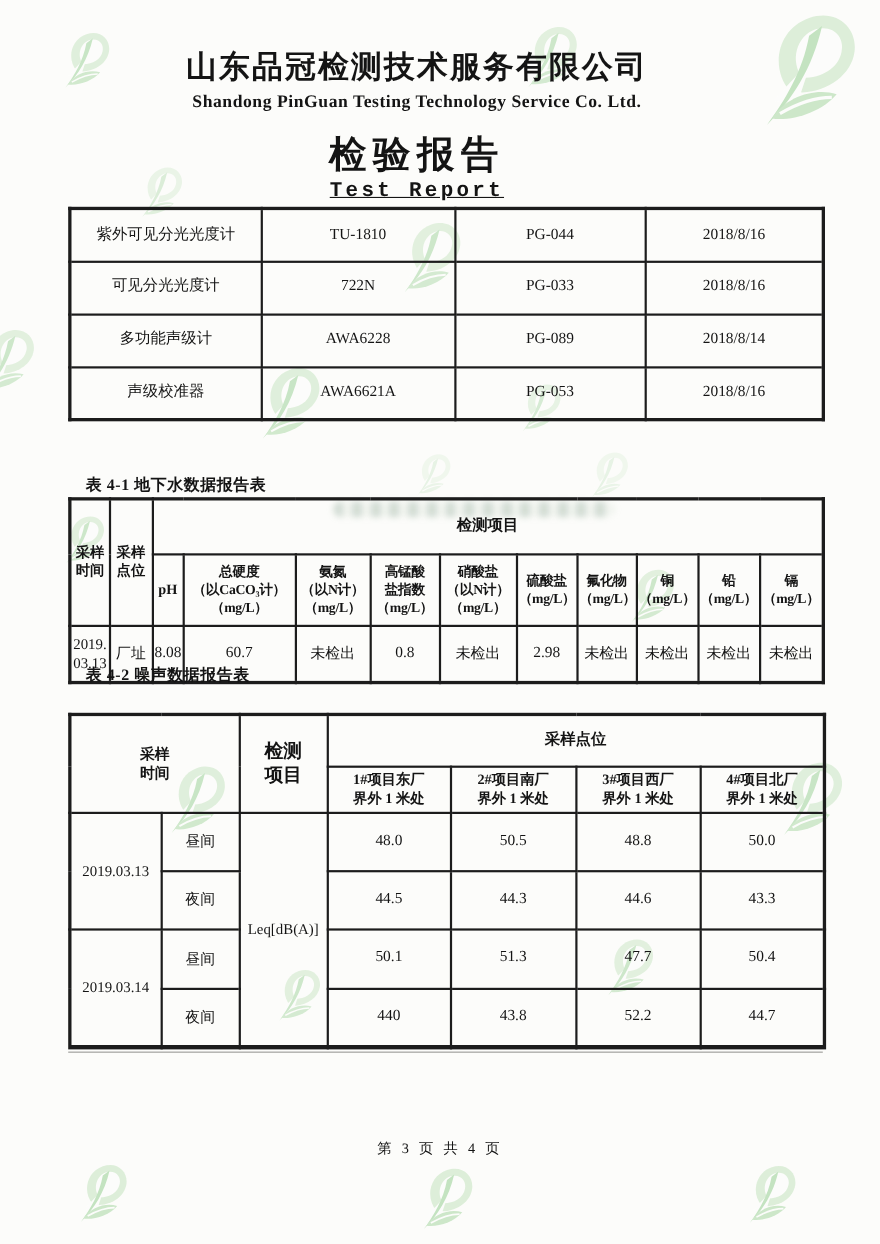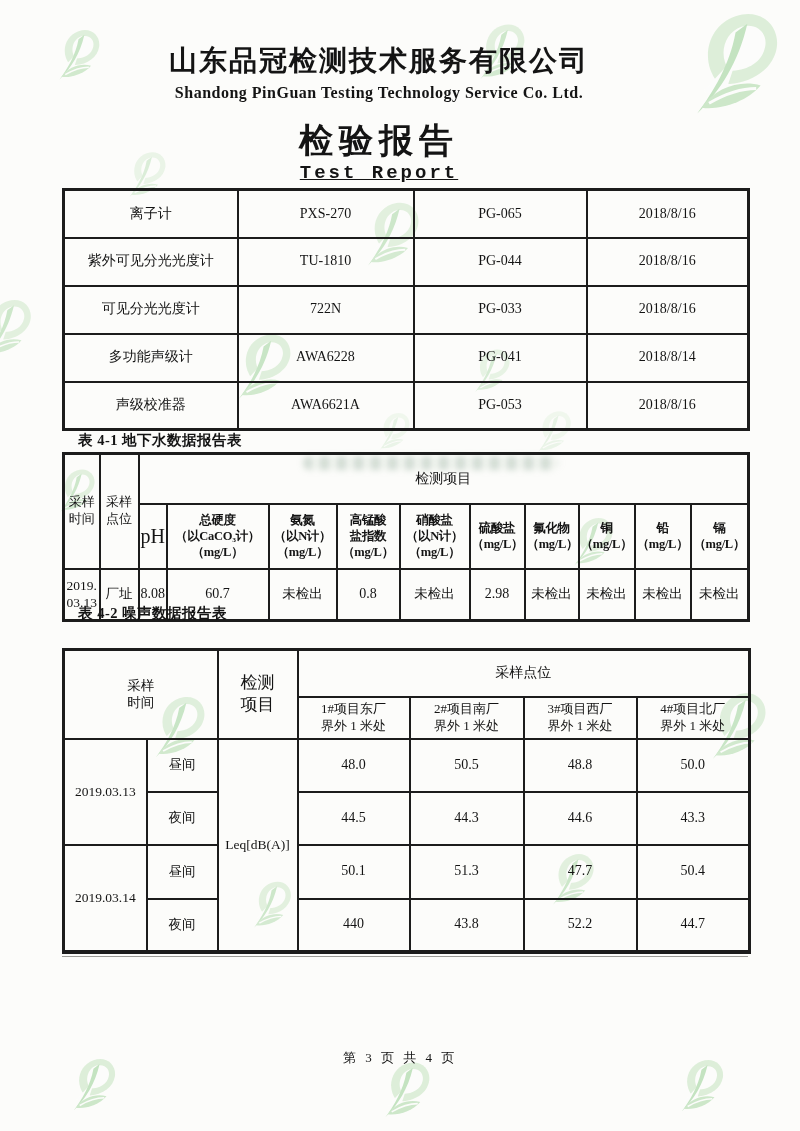--- a/index.html
+++ b/index.html
@@ -14,29 +14,29 @@
   .company-en{top:84px;font-size:16px;font-weight:bold;letter-spacing:.5px;}
   .title-cn{top:118px;font-size:34px;font-weight:bold;letter-spacing:6px;}
   .title-en{top:162px;font-size:19px;font-weight:bold;letter-spacing:3px;font-family:"Liberation Mono","DejaVu Sans Mono",monospace;text-decoration:underline;}
   table{position:absolute;z-index:1;border-collapse:collapse;table-layout:fixed;background:transparent;}
   td{border:2px solid #1c1c1c;text-align:center;vertical-align:middle;white-space:pre-line;
      line-height:1.3;padding:0 1px;overflow:hidden;}
   .t1{left:62px;top:188px;width:685px;border:3px solid #1c1c1c;font-size:14px;}
   .t1 tr{height:48px;}
   .t41{left:62px;top:452px;width:685px;border:3px solid #1c1c1c;}
   .t42{left:62px;top:648px;width:686px;border:3px solid #1c1c1c;border-bottom-width:4px;}
-  .hd{font-weight:normal;font-size:13px;}
+  .hd{font-weight:bold;font-size:13px;}
   .hd-s{font-weight:bold;font-size:12.5px;letter-spacing:-.3px;}
   .val{font-size:13.5px;}
   .num{font-size:14px;}
   .caption{position:absolute;left:78px;z-index:2;font-size:14.5px;font-weight:bold;letter-spacing:.5px;}
   .cap1{top:431px;text-align:center;} .cap2{top:604px;}
   .thinline{position:absolute;left:62px;top:956px;width:686px;height:1px;background:#9a9a96;z-index:1;}
   .footer{position:absolute;left:0;top:1035px;width:800px;text-align:center;font-size:13px;
-          letter-spacing:3px;z-index:2;font-family:"Liberation Serif",serif;margin-top:14px;}
+          letter-spacing:3px;z-index:2;font-family:"Liberation Serif",serif;}
 </style>
 </head>
 <body>
 
 <div class="page">
 
   <svg width="0" height="0" style="position:absolute" aria-hidden="true">
     <defs>
       <g id="pg-logo">
         <path d="M16 52 C4 38 8 14 28 7 C46 1 58 14 56 28 C54 42 40 52 24 53 Z" fill="#c9e6c4"></path>
@@ -116,41 +116,35 @@
 
   <table class="t1">
     <colgroup>
         <col style="width:174px">
         <col style="width:176px">
         <col style="width:173px">
         <col style="width:162px">
       </colgroup>
     <tbody>
       <tr>
-        <td>离子计</td>
-        <td>PXS-270</td>
-        <td>PG-065</td>
-        <td>2018/8/16</td>
-      </tr>
-      <tr>
         <td>紫外可见分光光度计</td>
         <td>TU-1810</td>
         <td>PG-044</td>
         <td>2018/8/16</td>
       </tr>
       <tr>
         <td>可见分光光度计</td>
         <td>722N</td>
         <td>PG-033</td>
         <td>2018/8/16</td>
       </tr>
       <tr>
         <td>多功能声级计</td>
         <td>AWA6228</td>
-        <td>PG-041</td>
+        <td>PG-089</td>
         <td>2018/8/14</td>
       </tr>
       <tr>
         <td>声级校准器</td>
         <td>AWA6621A</td>
         <td>PG-053</td>
         <td>2018/8/16</td>
       </tr>
     </tbody>
   </table>
@@ -173,21 +167,21 @@
     </colgroup>
     <tbody>
       <tr style="height:50px">
         <td rowspan="2" class="hd">采样
 时间</td>
         <td rowspan="2" class="hd">采样
 点位</td>
         <td colspan="10" class="hd" style="font-size:14px">检测项目</td>
       </tr>
       <tr style="height:65px">
-        <td class="hd" style="font-size:20px">pH</td>
+        <td class="hd" style="font-size:13px">pH</td>
         <td class="hd-s">总硬度
 （以CaCO₃计）
 （mg/L）</td>
         <td class="hd-s">氨氮
 （以N计）
 （mg/L）</td>
         <td class="hd-s">高锰酸
 盐指数
 （mg/L）</td>
         <td class="hd-s">硝酸盐

